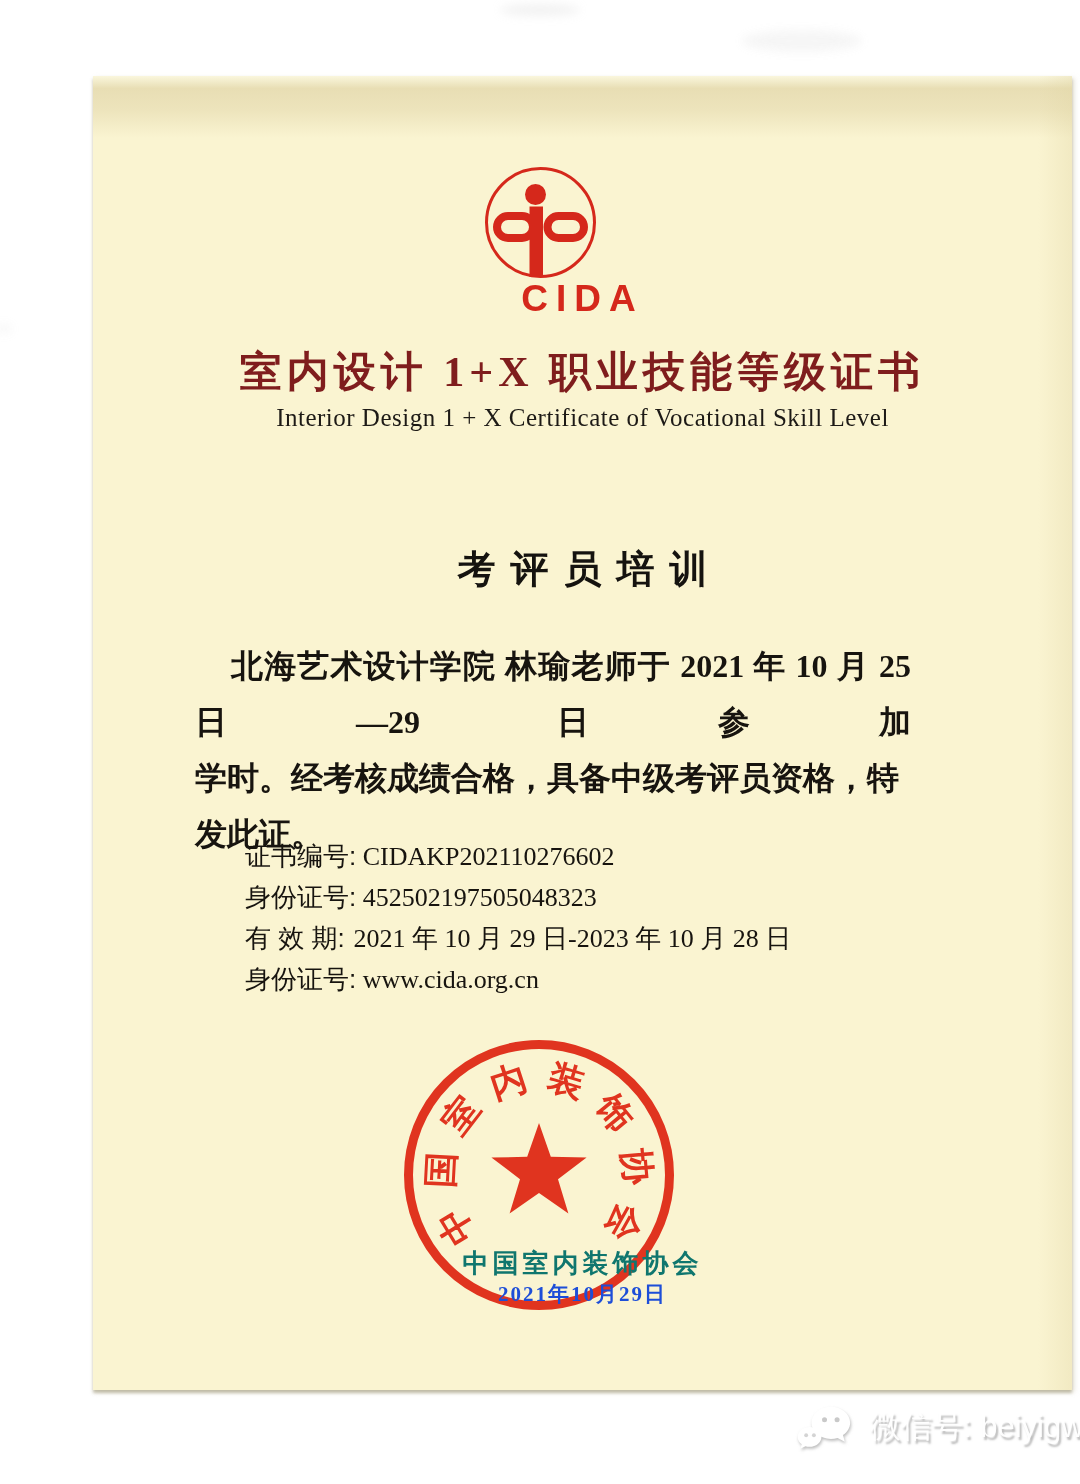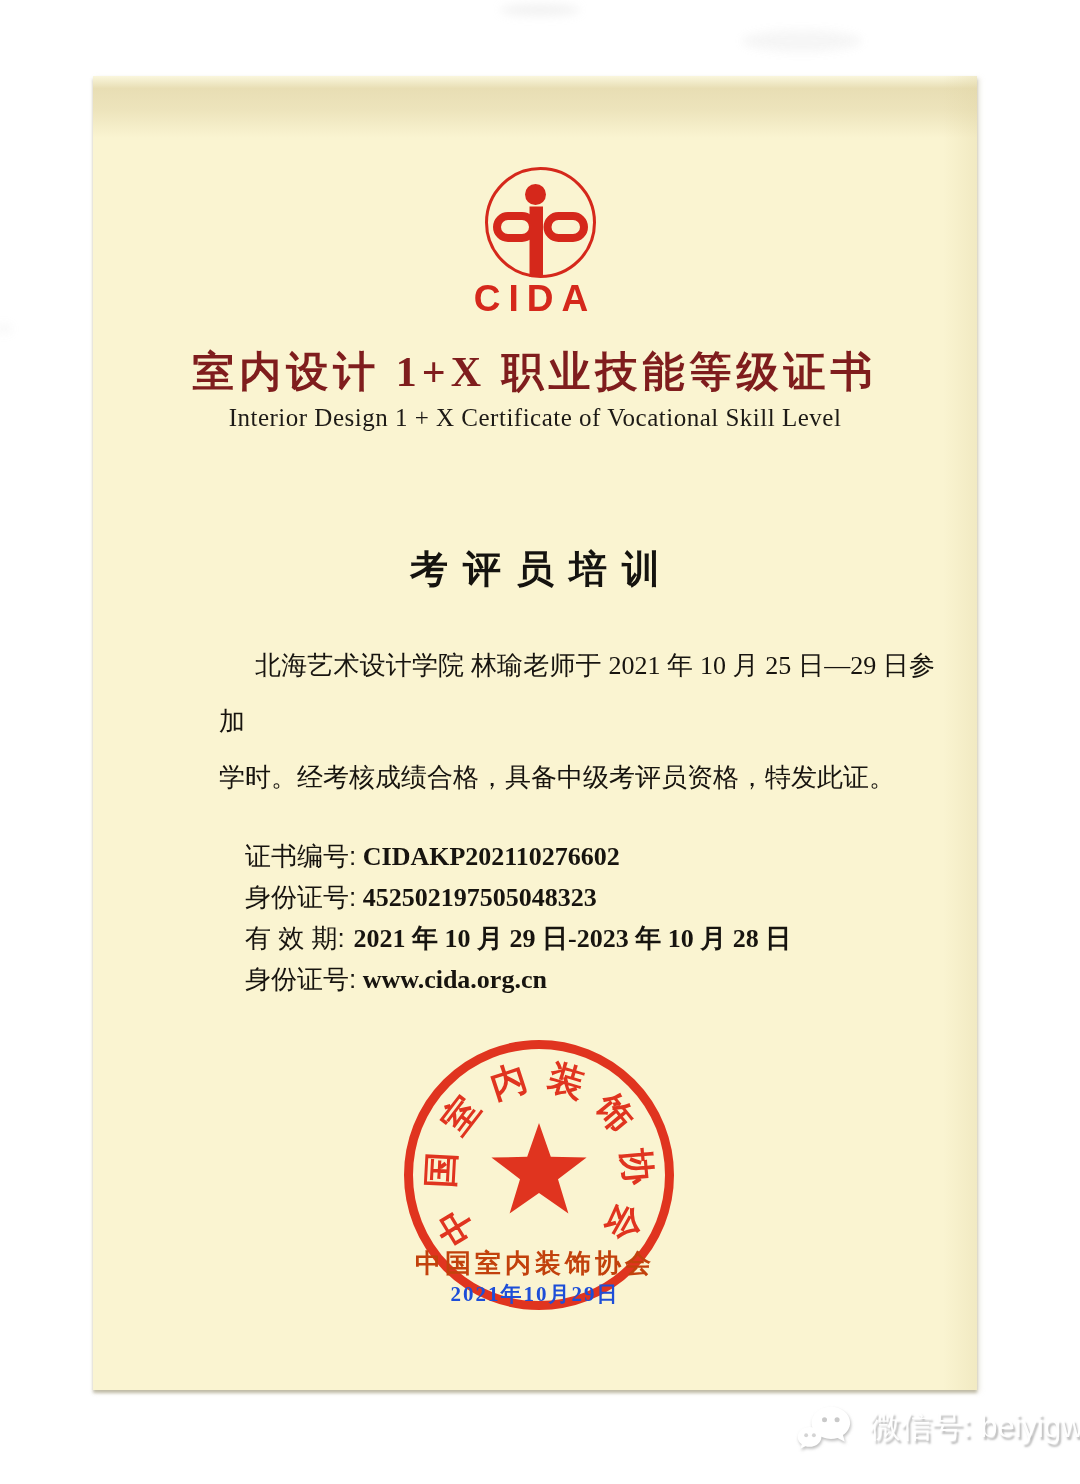--- a/index.html
+++ b/index.html
@@ -6,21 +6,21 @@
   body{background:#f4f4f4;font-family:"Liberation Serif",serif;}
   .page{position:relative;width:1080px;height:1484px;background:#ffffff;overflow:hidden;margin:0 auto;}
 
   
   .scan-artifact{position:absolute;background:rgba(195,195,195,0.22);border-radius:50%;filter:blur(5px);}
   .scan-artifact.a1{left:500px;top:4px;width:80px;height:12px;}
   .scan-artifact.a2{left:742px;top:30px;width:120px;height:22px;opacity:.7;}
   .scan-artifact.a3{left:-4px;top:324px;width:16px;height:10px;opacity:.6;}
 
   
-  .paper{position:absolute;left:93px;top:76px;width:884px;height:1314px;background:#faf4d1;
+  .paper{position:absolute;left:93px;top:76px;width:979px;height:1314px;background:#faf4d1;
          box-shadow:0 3px 3px rgba(150,142,110,0.55), 3px 2px 5px rgba(205,200,175,0.35);}
   .paper::before{content:"";position:absolute;left:0;top:0;right:0;height:62px;pointer-events:none;
          background:linear-gradient(180deg, rgba(250,247,222,0.9) 0%, rgba(203,186,133,0.38) 20%,
                     rgba(203,186,133,0.28) 55%, rgba(250,244,209,0) 100%);}
   .paper::after{content:"";position:absolute;right:0;top:0;bottom:0;width:34px;pointer-events:none;
          background:linear-gradient(270deg, rgba(222,210,160,0.30), rgba(250,244,209,0));}
 
   .abs{position:absolute;}
   .centered{left:0;right:0;text-align:center;}
 
@@ -29,38 +29,38 @@
   .logo-wordmark{top:202px;font-family:"Liberation Sans",sans-serif;font-weight:800;
          font-size:37px;letter-spacing:8px;color:#d5281b;}
 
   
   .title-cn{top:268px;font-size:42px;font-weight:bold;letter-spacing:5px;color:#7f1d1d;}
   .title-en{top:328px;font-size:25px;font-weight:400;color:#1d1a16;letter-spacing:0.5px;}
   .cert-type{top:468px;font-family:"Liberation Sans",sans-serif;font-weight:bold;
          font-size:38px;letter-spacing:15px;color:#15130f;text-indent:15px;}
 
   
-  .body-par{left:102px;top:562px;width:716px;font-size:26px;line-height:56px;
-         font-weight:400;color:#17140f;margin-left:24px;}
+  .body-par{left:102px;top:562px;width:716px;font-size:32px;line-height:56px;
+         font-weight:700;color:#17140f;}
   .body-line.justified{text-align:justify;text-align-last:justify;}
   .body-line.first{text-indent:36px;}
 
   
   .details{left:152px;top:760px;font-size:26px;color:#17140f;}
   .detail-row{line-height:40px;white-space:nowrap;}
   .detail-label{display:inline-block;min-width:102px;font-family:"Liberation Sans",sans-serif;
          font-weight:normal;}
-  .detail-value{font-weight:700;margin-top:28px;}
+  .detail-value{font-weight:400;margin-top:28px;}
 
   
   .seal-svg{left:302px;top:955px;width:288px;height:288px;}
   .seal-svg .ring{fill:none;stroke:#e0341f;stroke-width:9px;}
   .seal-svg .star{fill:#e0341f;}
   .seal-svg text{fill:#e0341f;font-size:36px;font-weight:600;font-family:"Liberation Serif",serif;}
-  .seal-org{top:1171px;font-size:26px;font-weight:bold;letter-spacing:4px;color:#c2410c;line-height:34px;}
+  .seal-org{top:1171px;font-size:26px;font-weight:bold;letter-spacing:4px;color:#0f766e;line-height:34px;}
   .seal-date{top:1205px;font-size:21px;font-weight:600;letter-spacing:2px;color:#1d4ed8;line-height:26px;}
 
   
   .watermark{left:796px;top:1398px;display:flex;align-items:center;gap:16px;}
   .wechat-icon{width:58px;height:58px;filter:drop-shadow(1.5px 2px 1.5px rgba(168,168,168,0.75));}
   .watermark-text{font-family:"Liberation Sans",sans-serif;font-size:31px;color:rgba(255,255,255,0.96);
          text-shadow:2px 2.5px 2px rgba(165,165,165,0.75), -1px -1px 1px rgba(255,255,255,0.9);
          white-space:nowrap;}
 </style>
 </head>

